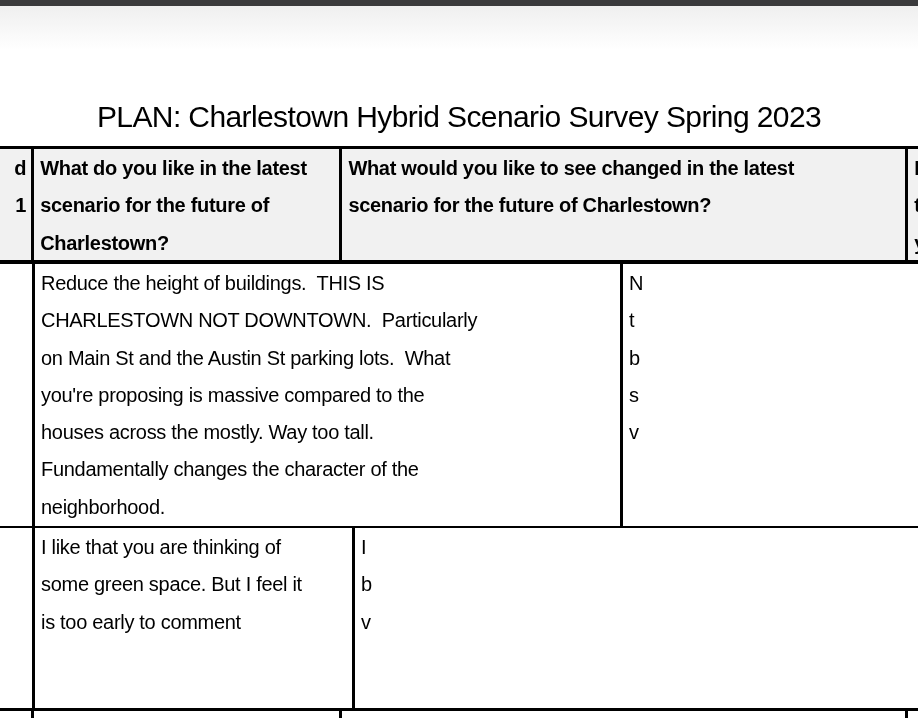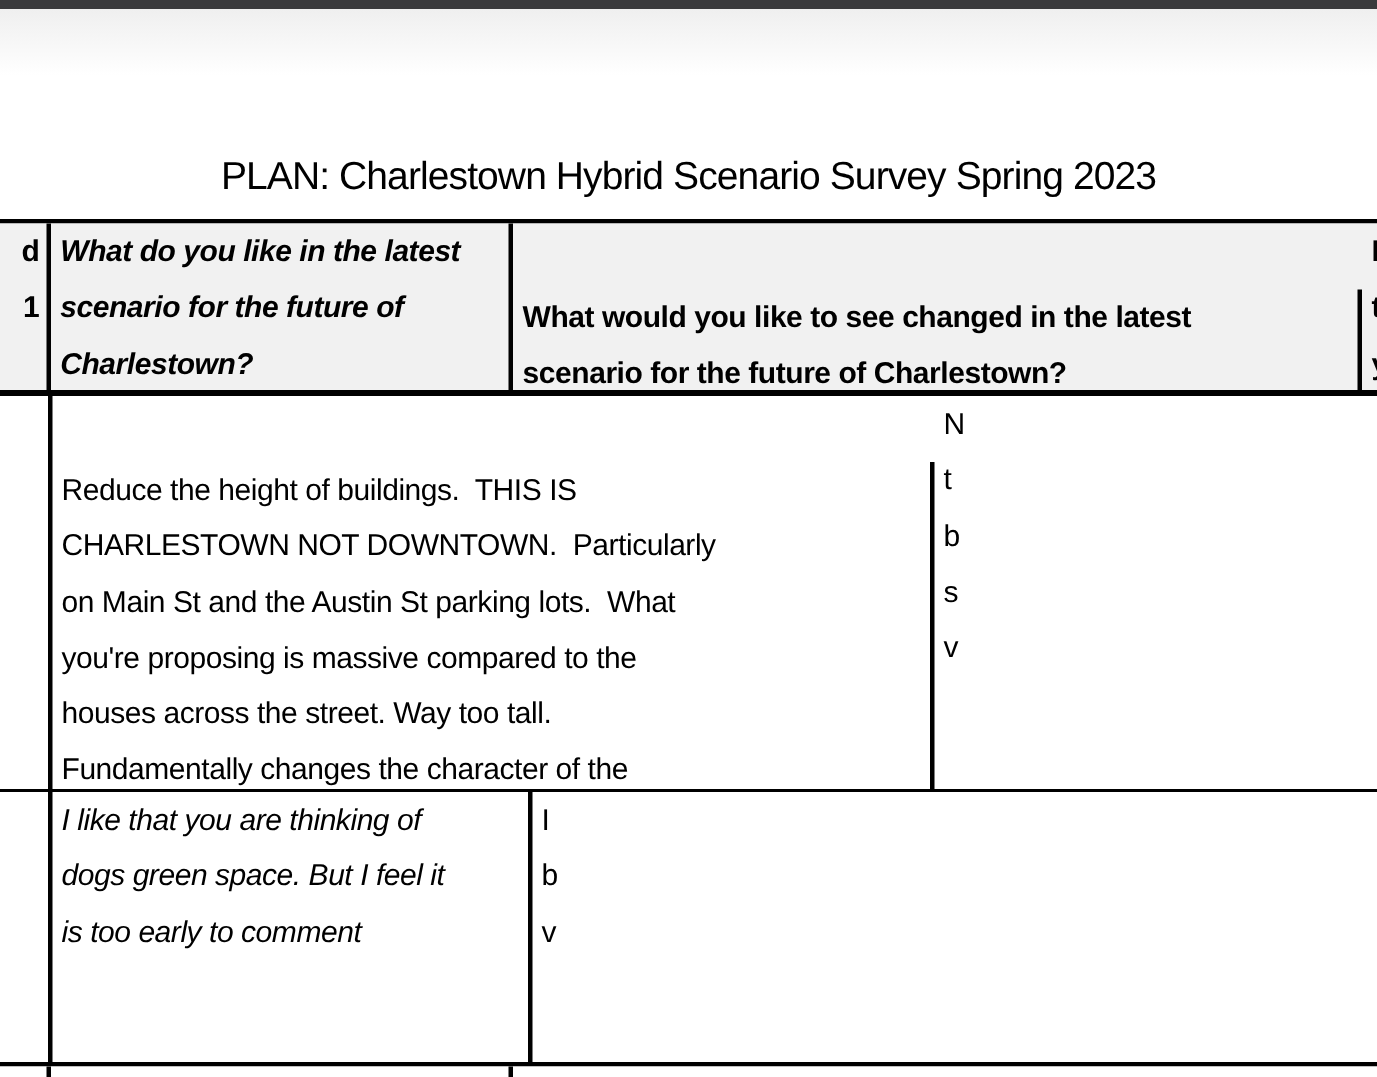--- a/index.html
+++ b/index.html
@@ -30,21 +30,21 @@
     width: 918px; height: 52px;
     background: linear-gradient(180deg, #efefef 0%, #ffffff 85%);
   }
 
   .doc-title {
     position: absolute;
     top: 100px; left: 0;
     width: 918px;
     margin: 0;
     text-align: center;
-    font-size: 26px;
+    font-size: 30px;
     font-weight: 400;
     letter-spacing: -0.6px;
     line-height: 34px;
     color: #000000;
   }
 
   
   .survey-table {
     position: absolute;
     top: 146px; left: 0;
@@ -64,22 +64,22 @@
   .c {
     box-sizing: border-box;
     overflow: hidden;
     white-space: pre;
     font-size: 20px;
     line-height: 37.3px;
     letter-spacing: -0.3px;
     padding: 1px 4px 0 6px;
   }
   .c1 { width: 35px;  border-right: 3px solid #000; text-align: right; padding-right: 5px; }
-  .c2 { width: 320px; border-right: 3px solid #000; font-style: italic; }
-  .c3 { width: 588px; border-right: 3px solid #000; margin-top: 44px; }
+  .c2 { width: 320px; border-right: 3px solid #000; }
+  .c3 { width: 588px; border-right: 3px solid #000; }
   .c4 { width: 69px; padding-left: 6px; }
 </style>
 </head>
 <body>
 
 <div class="topbar"></div>
 <div class="topfade"></div>
 
 <h1 class="doc-title">PLAN: Charlestown Hybrid Scenario Survey Spring 2023</h1>
 
@@ -97,34 +97,34 @@
 t
 y</div>
   </div>
 
   <div class="tr r1">
     <div class="c c1"></div>
     <div class="c c3">Reduce the height of buildings.  THIS IS
 CHARLESTOWN NOT DOWNTOWN.  Particularly
 on Main St and the Austin St parking lots.  What
 you're proposing is massive compared to the
-houses across the street. Way too tall.
+houses across the mostly. Way too tall.
 Fundamentally changes the character of the
 neighborhood.</div>
     <div class="c c4">N
 t
 b
 s
 v</div>
   </div>
 
   <div class="tr r2">
     <div class="c c1"></div>
     <div class="c c2">I like that you are thinking of
-dogs green space. But I feel it
+some green space. But I feel it
 is too early to comment</div>
     <div class="c c4">I
 b
 v</div>
   </div>
 
   <div class="tr r3">
     <div class="c c1"></div>
     <div class="c c2"></div>
     <div class="c c3"></div>

